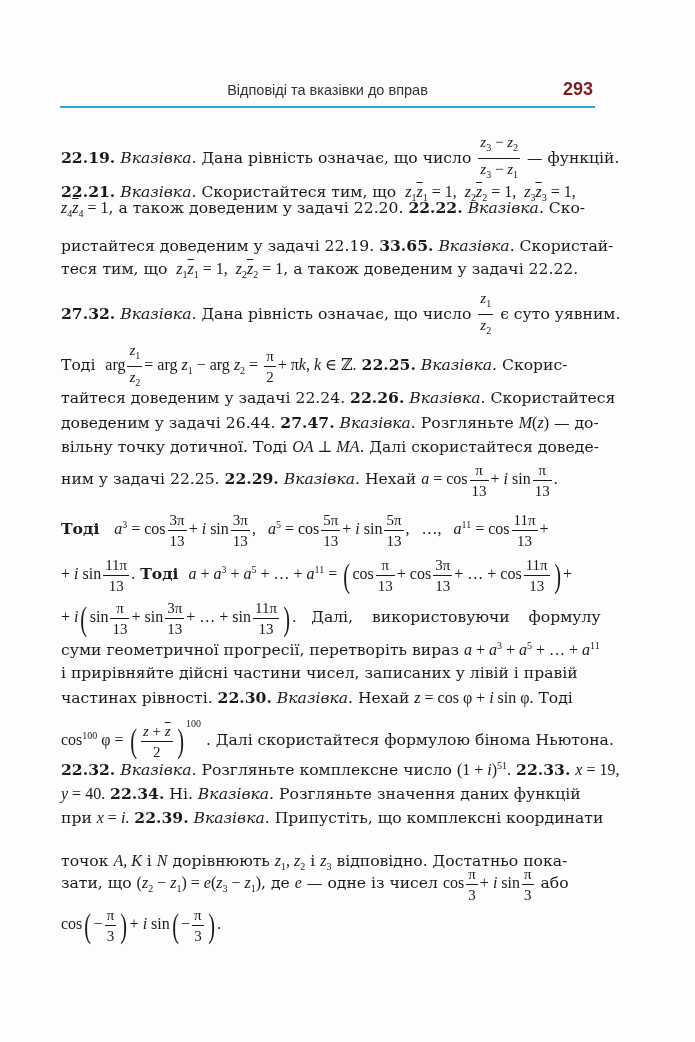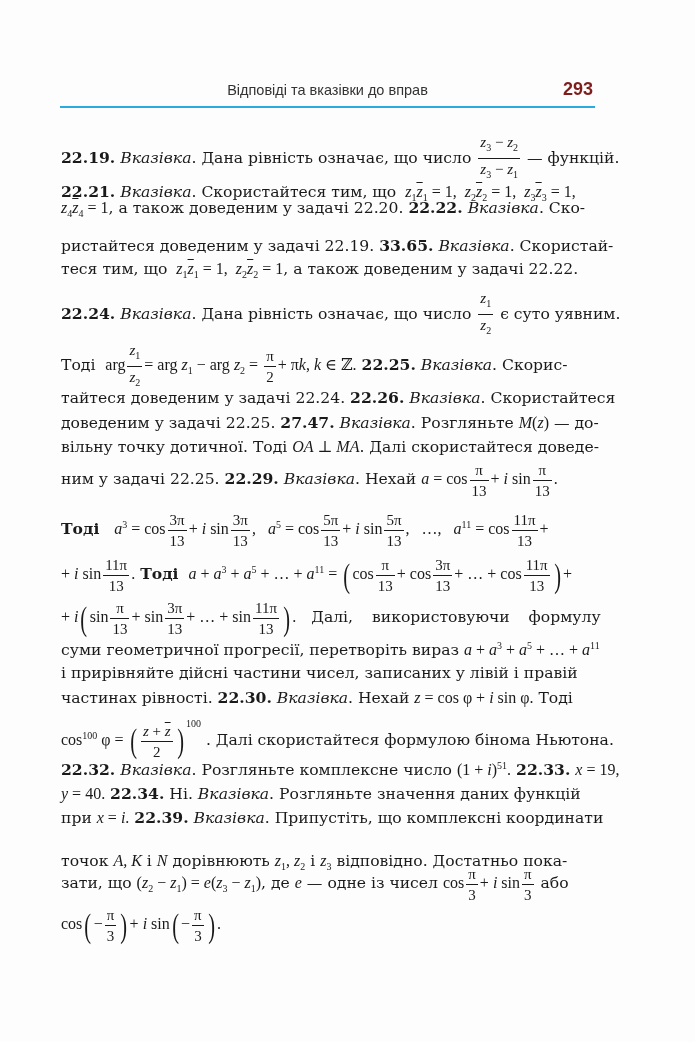--- a/index.html
+++ b/index.html
@@ -53,41 +53,41 @@
   <b>33.65.</b>
   <i class="v">Вказівка</i>.
   <span>Скористай-</span>
 </div>
 <div class="line" style="top:260px">
   <span>теся тим, що</span>
   <span class="m">&nbsp;<span class="mi">z</span><sub>1</sub><span class="mi bar">z</span><sub>1</sub> = 1,&nbsp; <span class="mi">z</span><sub>2</sub><span class="mi bar">z</span><sub>2</sub> = 1</span><span>, а також доведеним у задачі 22.22.</span>
 </div>
 
 <div class="line" style="top:288px">
-  <b>22.24.</b>
+  <b>27.32.</b>
   <i class="v">Вказівка</i>.
   <span>Дана рівність означає, що число</span>
   <span class="frac m"><span class="num"><span class="mi">z</span><sub>1</sub></span><span><span class="mi">z</span><sub>2</sub></span></span>
   <span>є суто уявним.</span>
 </div>
 <div class="line" style="top:340px">
   <span>Тоді</span>&nbsp;
   <span class="m">arg<span class="frac"><span class="num"><span class="mi">z</span><sub>1</sub></span><span><span class="mi">z</span><sub>2</sub></span></span>= arg <span class="mi">z</span><sub>1</sub> − arg <span class="mi">z</span><sub>2</sub> = <span class="frac"><span class="num">π</span><span>2</span></span>+ π<span class="mi">k</span>, <span class="mi">k</span> ∈ ℤ.</span>
   <b>22.25.</b>
   <i class="v">Вказівка</i>.
   <span>Скорис-</span>
 </div>
 <div class="line" style="top:388px">
   <span>тайтеся доведеним у задачі 22.24.</span>
   <b>22.26.</b>
   <i class="v">Вказівка</i>.
   <span>Скористайтеся</span>
 </div>
 <div class="line" style="top:413px">
-  <span>доведеним у задачі 22.25.</span>
+  <span>доведеним у задачі 26.44.</span>
   <b>27.47.</b>
   <i class="v">Вказівка</i>.
   <span>Розгляньте</span>
   <span class="m mi">M</span><span class="m">(<span class="mi">z</span>)</span>
   <span>— до-</span>
 </div>
 <div class="line" style="top:437px">
   <span>вільну точку дотичної. Тоді</span>
   <span class="m mi">OA ⊥ MA</span><span>. Далі скористайтеся доведе-</span>
 </div>

